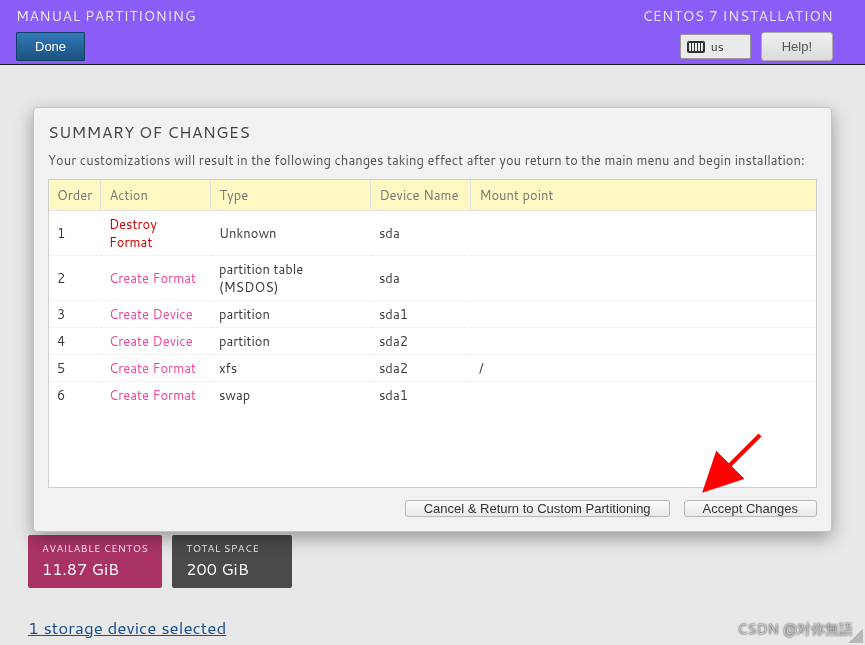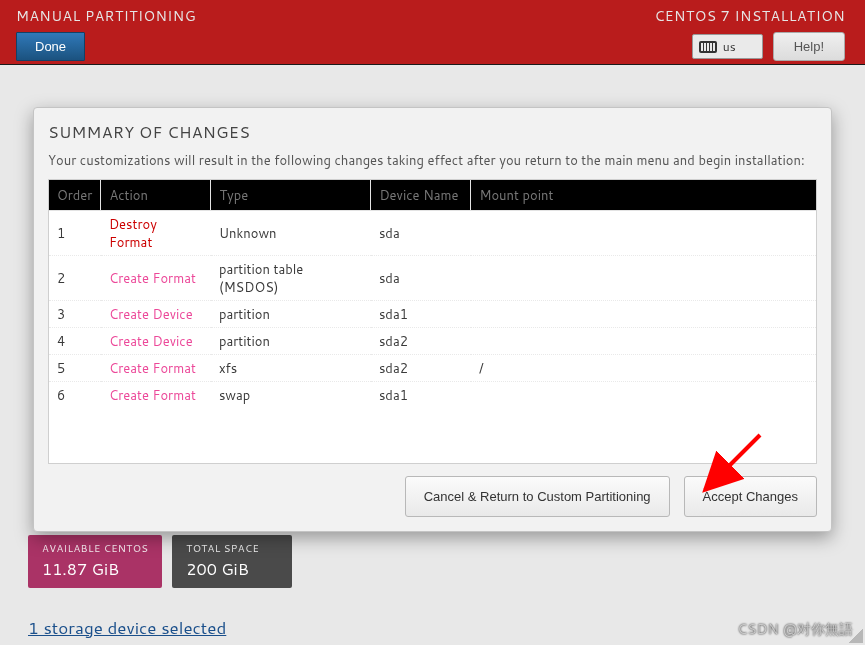--- a/index.html
+++ b/index.html
@@ -1,19 +1,19 @@
 <!DOCTYPE html>
 <html><head>
   <meta charset="utf-8">
   <style>
     * { box-sizing: border-box; margin: 0; padding: 0; }
     html, body { width: 865px; height: 645px; font-family: "Cantarell", "DejaVu Sans", sans-serif; overflow: hidden; }
     body { background: #2d2d2d; position: relative; }
 
-    .topbar { background: #b91c1c; height: 65px; display: flex; justify-content: space-between; padding: 6px 20px 0 16px; border-bottom: 1px solid #1a1a1a; }
+    .topbar { background: #8b5cf6; height: 65px; display: flex; justify-content: space-between; padding: 6px 32px 0 16px; border-bottom: 1px solid #1a1a1a; }
     .top-left { display: flex; flex-direction: column; align-items: flex-start; }
     .top-right { display: flex; flex-direction: column; align-items: flex-end; }
     .top-title { color: #e6e6e6; font-size: 14px; letter-spacing: 0.5px; font-weight: 400; }
     .top-actions { display: flex; gap: 10px; margin-top: 6px; align-items: center; }
 
     .btn-done { background: linear-gradient(#3079b9, #1b527f); color: #fff; border: 1px solid #134066; border-radius: 1px; padding: 6px 18px; font-size: 13px; cursor: pointer; }
     .btn-help { background: linear-gradient(#efefef, #dcdcdc); color: #555; border: 1px solid #aaa; border-radius: 3px; padding: 6px 20px; font-size: 13px; cursor: pointer; }
 
     .lang-ind { background: #eaeaea; border: 1px solid #999; border-radius: 2px; padding: 3px 26px 3px 6px; display: flex; align-items: center; gap: 6px; font-size: 12px; color: #333; }
     .kbd-icon { width: 18px; height: 12px; background: #333; border-radius: 2px; position: relative; display:inline-block; }
@@ -36,33 +36,33 @@
     .storage-link { position:absolute; left: 28px; top: 80px; color: #1a4f8b; font-size: 17px; text-decoration: underline; cursor:pointer; }
     .reset-btn { position:absolute; right: 28px; top: 70px; background: linear-gradient(#f7f7f7,#e6e6e6); border:1px solid #b8b8b8; border-radius:3px; padding:6px 18px; color:#333; font-size:13px; opacity:.5; }
 
     
     .modal { position:absolute; top: 107px; left: 33px; right: 33px; background: #f2f2f2; border: 1px solid #c4c4c4; border-radius: 4px; box-shadow: 0 6px 18px rgba(0,0,0,.35); padding: 12px 14px 14px 14px; height: 425px; display:flex; flex-direction:column; }
     .modal h2 { font-size: 16px; font-weight: 500; color: #444; letter-spacing: .3px; }
     .modal .desc { font-size: 13px; color: #555; margin-top: 8px; }
 
     .tbl-wrap { margin-top: 10px; flex: 1; border: 1px solid #cfcfcf; background: #fff; overflow:hidden; }
     table { width: 100%; border-collapse: collapse; font-size: 13px; color: #3a3a3a; }
-    thead th { text-align: left; font-weight: 400; color: #777; padding: 6px 8px; background:#000000; border-bottom:1px solid #e3e3e3; }
+    thead th { text-align: left; font-weight: 400; color: #777; padding: 6px 8px; background:#fef9c3; border-bottom:1px solid #e3e3e3; }
     thead th + th { border-left: 1px solid #e3e3e3; }
     tbody td { padding: 4px 8px; border-top: 1px dotted #e9e9e9; }
     tbody tr:first-child td { border-top: 1px dotted #cacaca; }
     .c-order { width: 50px; }
     .c-action { width: 110px; }
     .c-type { width: 160px; }
     .c-dev { width: 100px; }
     .red { color: #cc0000; }
     .green { color: #ec4899; }
 
     .modal-btns { display:flex; justify-content:flex-end; gap: 14px; margin-top: 12px; }
-    .mbtn { background: linear-gradient(#fbfbfb,#e9e9e9); border:1px solid #b8b8b8; border-radius:3px; padding: 12px 18px; font-size: 13px; color:#333; cursor:pointer; }
+    .mbtn { background: linear-gradient(#fbfbfb,#e9e9e9); border:1px solid #b8b8b8; border-radius:3px; padding: 0 18px; font-size: 13px; color:#333; cursor:pointer; }
 
     
     .arrow-annot { position:absolute; pointer-events:none; }
 
     .watermark { position:absolute; right: 12px; bottom: 6px; color: rgba(230,230,230,.75); font-size: 14px; text-shadow:0 0 2px #000; }
     .resize-grip { position:absolute; right:2px; bottom:2px; width:14px; height:14px; background: linear-gradient(135deg, transparent 50%, #888 50%); opacity:.5; }
   </style>
 </head>
 <body>
 

